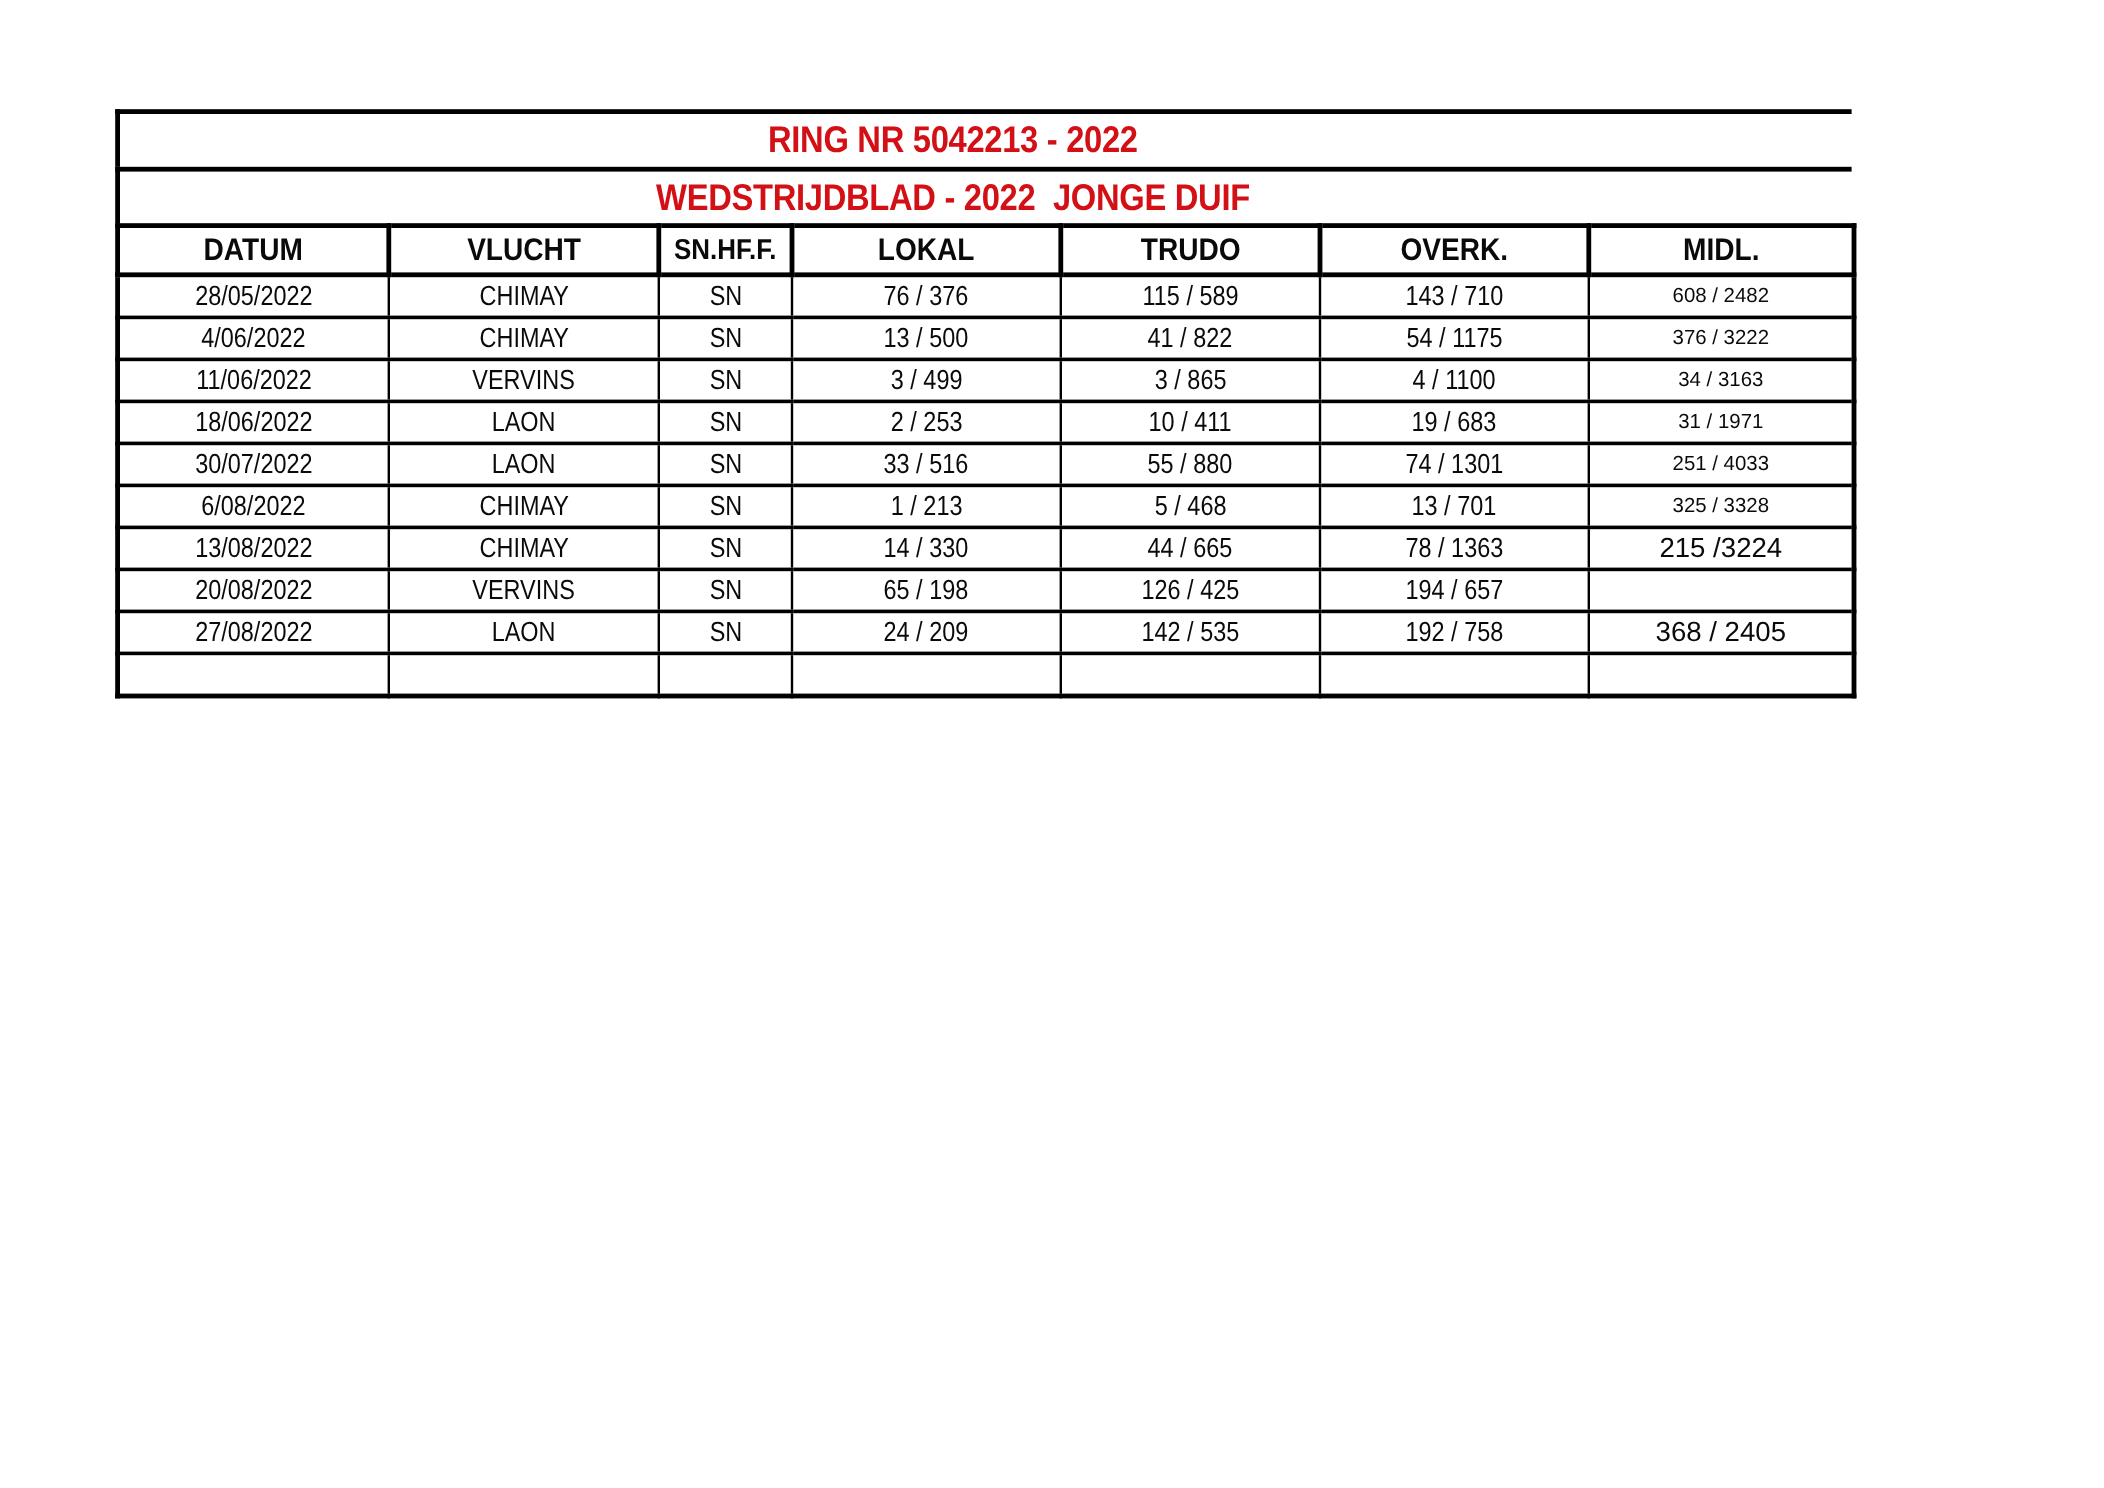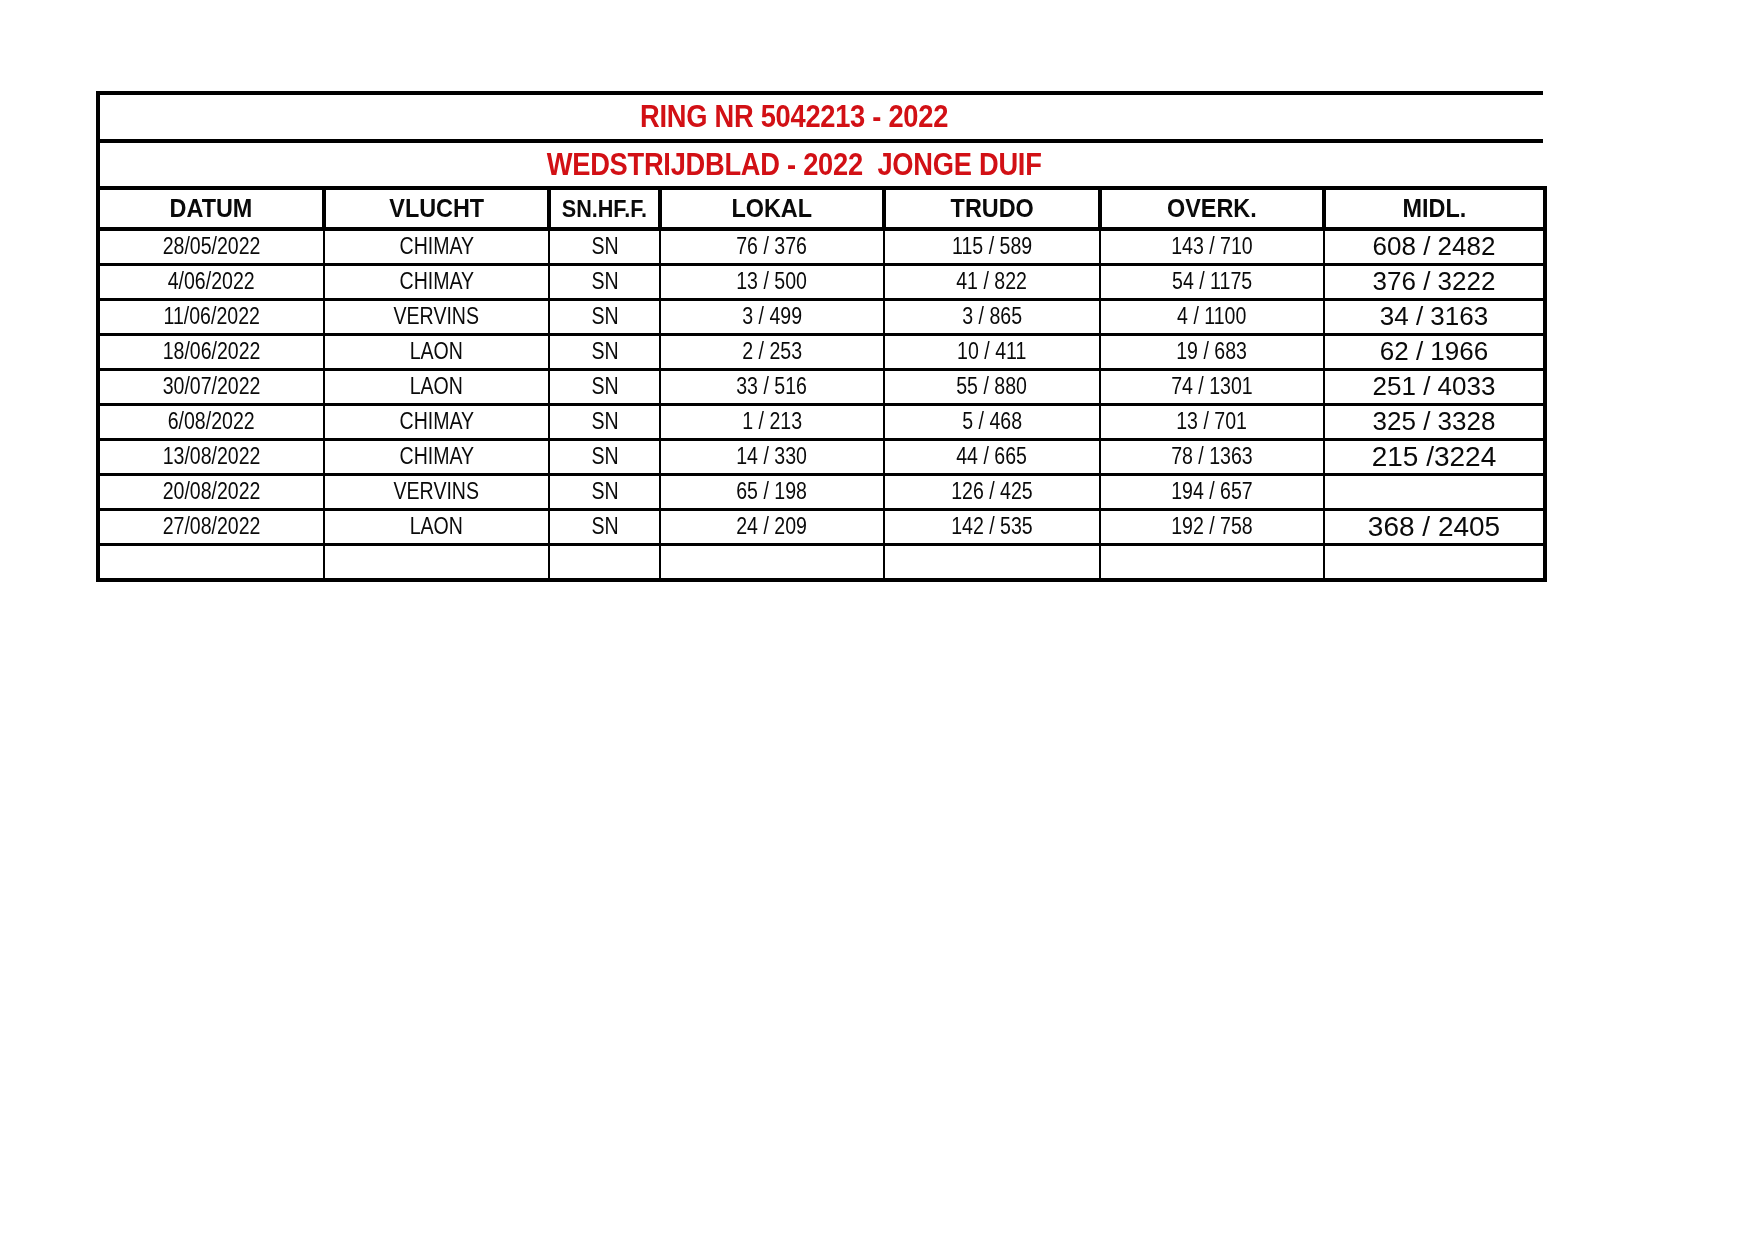--- a/index.html
+++ b/index.html
@@ -63,23 +63,23 @@
   tr.empty-row { height: 36px; }
   
   .hx {
     display: inline-block; white-space: pre;
     transform: scaleX(0.9); transform-origin: 50% 50%;
   }
   .dx {
     display: inline-block; white-space: pre;
     transform: scaleX(0.85); transform-origin: 50% 50%;
   }
-  td.midl { font-size: 26px; }
+  td.midl { font-size: 17px; }
   td.midl .plain { display: inline-block; white-space: pre; }
-  td.midl.small { font-size: 28px; }
+  td.midl.small { font-size: 23px; }
 </style>
 </head>
 <body>
 
 <div class="sheet">
   <div class="title-row t1">
     <span class="title-text" style="color: rgb(210, 16, 21);">RING NR 5042213 - 2022</span>
   </div>
   <div class="title-row t2">
     <span class="title-text" style="color: rgb(210, 16, 21);">WEDSTRIJDBLAD - 2022  JONGE DUIF</span>
@@ -133,21 +133,21 @@
           <td><span class="dx">4 / 1100</span></td>
           <td class="midl"><span class="plain">34 / 3163</span></td>
         </tr>
         <tr class="data-row">
           <td><span class="dx">18/06/2022</span></td>
           <td><span class="dx">LAON</span></td>
           <td><span class="dx">SN</span></td>
           <td><span class="dx">2 / 253</span></td>
           <td><span class="dx">10 / 411</span></td>
           <td><span class="dx">19 / 683</span></td>
-          <td class="midl"><span class="plain">62 / 1966</span></td>
+          <td class="midl"><span class="plain">31 / 1971</span></td>
         </tr>
         <tr class="data-row">
           <td><span class="dx">30/07/2022</span></td>
           <td><span class="dx">LAON</span></td>
           <td><span class="dx">SN</span></td>
           <td><span class="dx">33 / 516</span></td>
           <td><span class="dx">55 / 880</span></td>
           <td><span class="dx">74 / 1301</span></td>
           <td class="midl"><span class="plain">251 / 4033</span></td>
         </tr>

